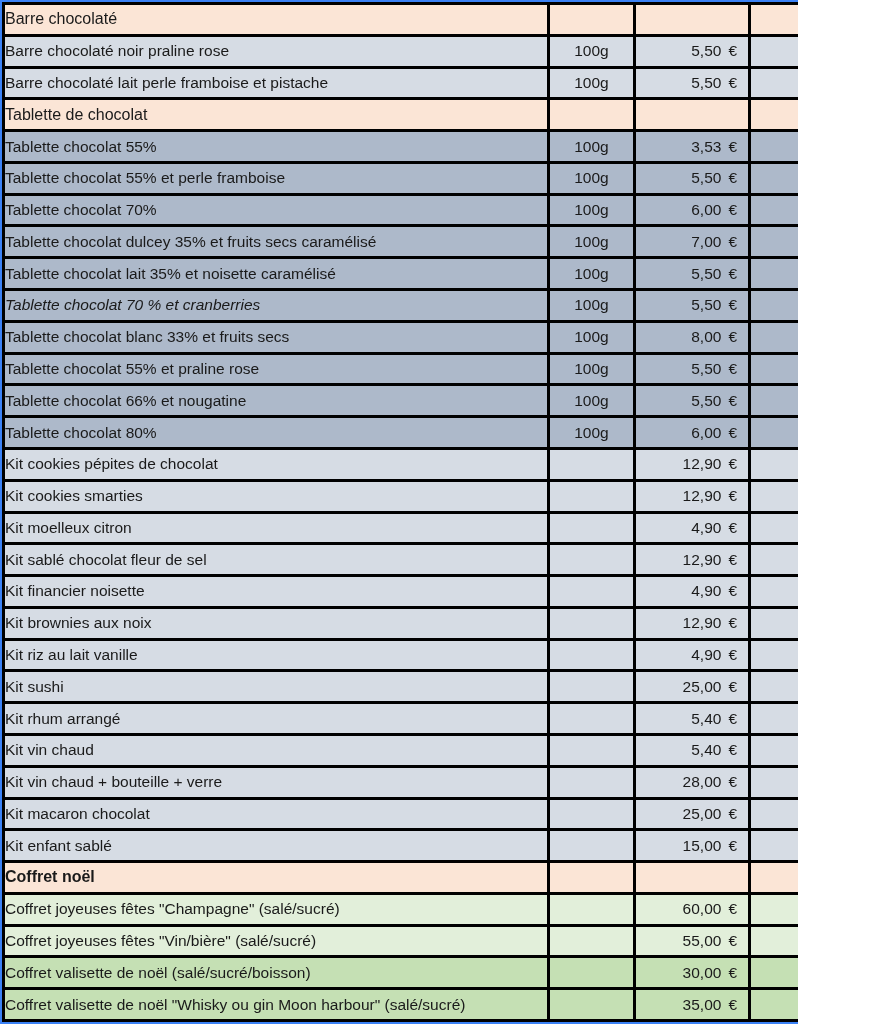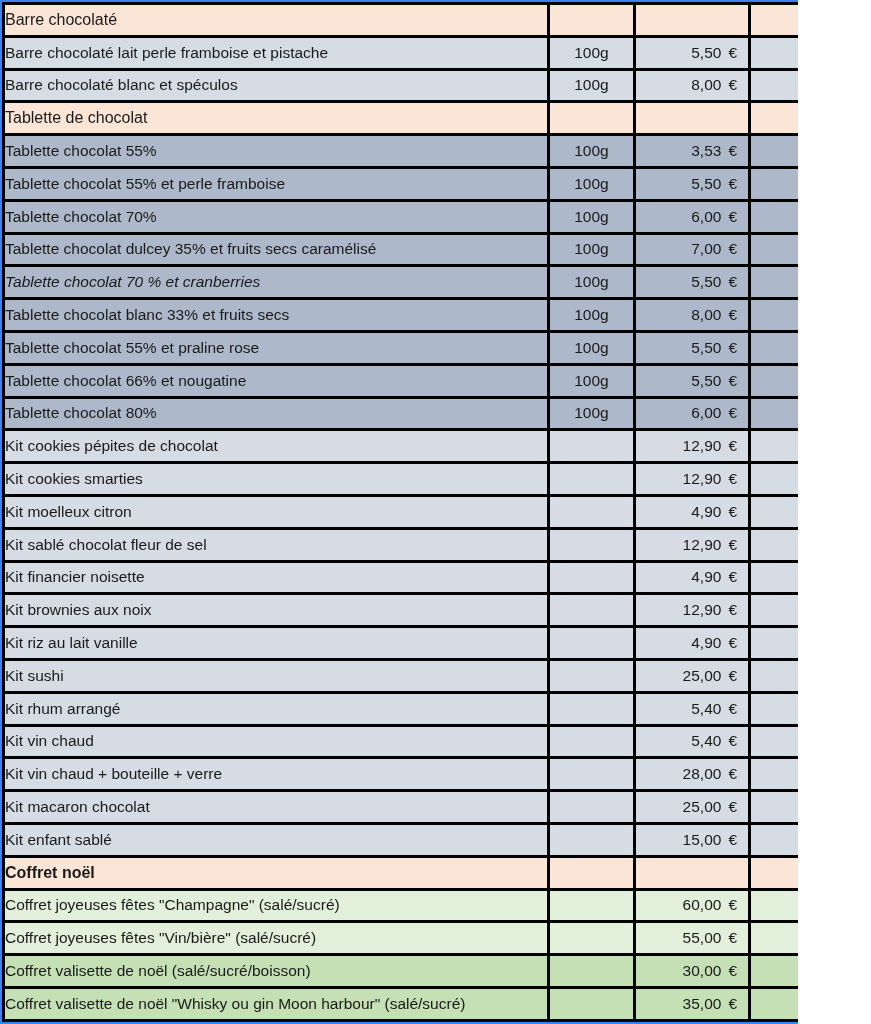--- a/index.html
+++ b/index.html
@@ -54,29 +54,29 @@
         <col style="width: 118px;">
       </colgroup>
     <tbody>
         <tr class="section-header">
           <td class="cell-name" style="background-color: rgb(251, 229, 214);">Barre chocolaté</td>
           <td class="cell-weight" style="background-color: rgb(251, 229, 214);"></td>
           <td class="cell-price" style="background-color: rgb(251, 229, 214);"></td>
           <td class="cell-extra" style="background-color: rgb(251, 229, 214);"></td>
         </tr>
         <tr>
+          <td class="cell-name" style="background-color: rgb(214, 220, 228);">Barre chocolaté noir praline rose</td>
+          <td class="cell-weight" style="background-color: rgb(214, 220, 228);">100g</td>
+          <td class="cell-price" style="background-color: rgb(214, 220, 228);"><span class="amount">5,50</span><span class="euro">€</span></td>
+          <td class="cell-extra" style="background-color: rgb(214, 220, 228);"></td>
+        </tr>
+        <tr>
           <td class="cell-name" style="background-color: rgb(214, 220, 228);">Barre chocolaté lait perle framboise et pistache</td>
           <td class="cell-weight" style="background-color: rgb(214, 220, 228);">100g</td>
           <td class="cell-price" style="background-color: rgb(214, 220, 228);"><span class="amount">5,50</span><span class="euro">€</span></td>
-          <td class="cell-extra" style="background-color: rgb(214, 220, 228);"></td>
-        </tr>
-        <tr>
-          <td class="cell-name" style="background-color: rgb(214, 220, 228);">Barre chocolaté blanc et spéculos</td>
-          <td class="cell-weight" style="background-color: rgb(214, 220, 228);">100g</td>
-          <td class="cell-price" style="background-color: rgb(214, 220, 228);"><span class="amount">8,00</span><span class="euro">€</span></td>
           <td class="cell-extra" style="background-color: rgb(214, 220, 228);"></td>
         </tr>
         <tr class="section-header">
           <td class="cell-name" style="background-color: rgb(251, 229, 214);">Tablette de chocolat</td>
           <td class="cell-weight" style="background-color: rgb(251, 229, 214);"></td>
           <td class="cell-price" style="background-color: rgb(251, 229, 214);"></td>
           <td class="cell-extra" style="background-color: rgb(251, 229, 214);"></td>
         </tr>
         <tr>
           <td class="cell-name" style="background-color: rgb(173, 185, 202);">Tablette chocolat 55%</td>
@@ -96,20 +96,26 @@
           <td class="cell-price" style="background-color: rgb(173, 185, 202);"><span class="amount">6,00</span><span class="euro">€</span></td>
           <td class="cell-extra" style="background-color: rgb(173, 185, 202);"></td>
         </tr>
         <tr>
           <td class="cell-name" style="background-color: rgb(173, 185, 202);">Tablette chocolat dulcey 35% et fruits secs caramélisé</td>
           <td class="cell-weight" style="background-color: rgb(173, 185, 202);">100g</td>
           <td class="cell-price" style="background-color: rgb(173, 185, 202);"><span class="amount">7,00</span><span class="euro">€</span></td>
           <td class="cell-extra" style="background-color: rgb(173, 185, 202);"></td>
         </tr>
         <tr>
+          <td class="cell-name" style="background-color: rgb(173, 185, 202);">Tablette chocolat lait 35% et noisette caramélisé</td>
+          <td class="cell-weight" style="background-color: rgb(173, 185, 202);">100g</td>
+          <td class="cell-price" style="background-color: rgb(173, 185, 202);"><span class="amount">5,50</span><span class="euro">€</span></td>
+          <td class="cell-extra" style="background-color: rgb(173, 185, 202);"></td>
+        </tr>
+        <tr>
           <td class="cell-name" style="background-color: rgb(173, 185, 202); font-style: italic;">Tablette chocolat 70 % et cranberries</td>
           <td class="cell-weight" style="background-color: rgb(173, 185, 202);">100g</td>
           <td class="cell-price" style="background-color: rgb(173, 185, 202);"><span class="amount">5,50</span><span class="euro">€</span></td>
           <td class="cell-extra" style="background-color: rgb(173, 185, 202);"></td>
         </tr>
         <tr>
           <td class="cell-name" style="background-color: rgb(173, 185, 202);">Tablette chocolat blanc 33% et fruits secs</td>
           <td class="cell-weight" style="background-color: rgb(173, 185, 202);">100g</td>
           <td class="cell-price" style="background-color: rgb(173, 185, 202);"><span class="amount">8,00</span><span class="euro">€</span></td>
           <td class="cell-extra" style="background-color: rgb(173, 185, 202);"></td>

